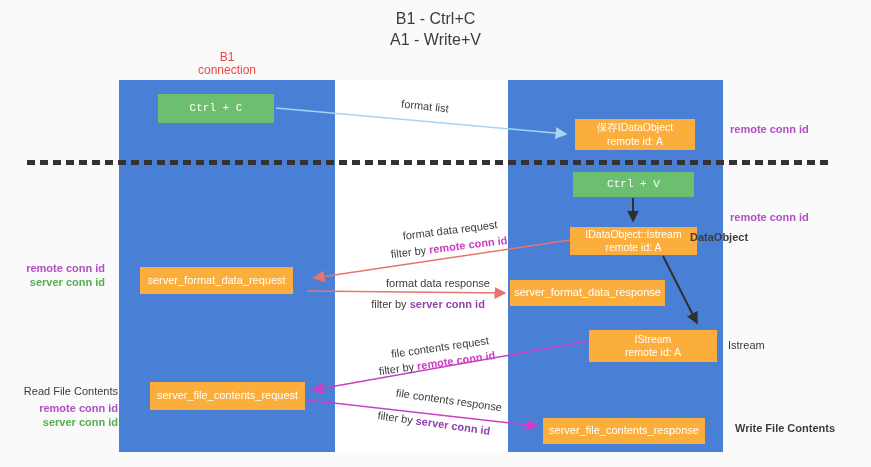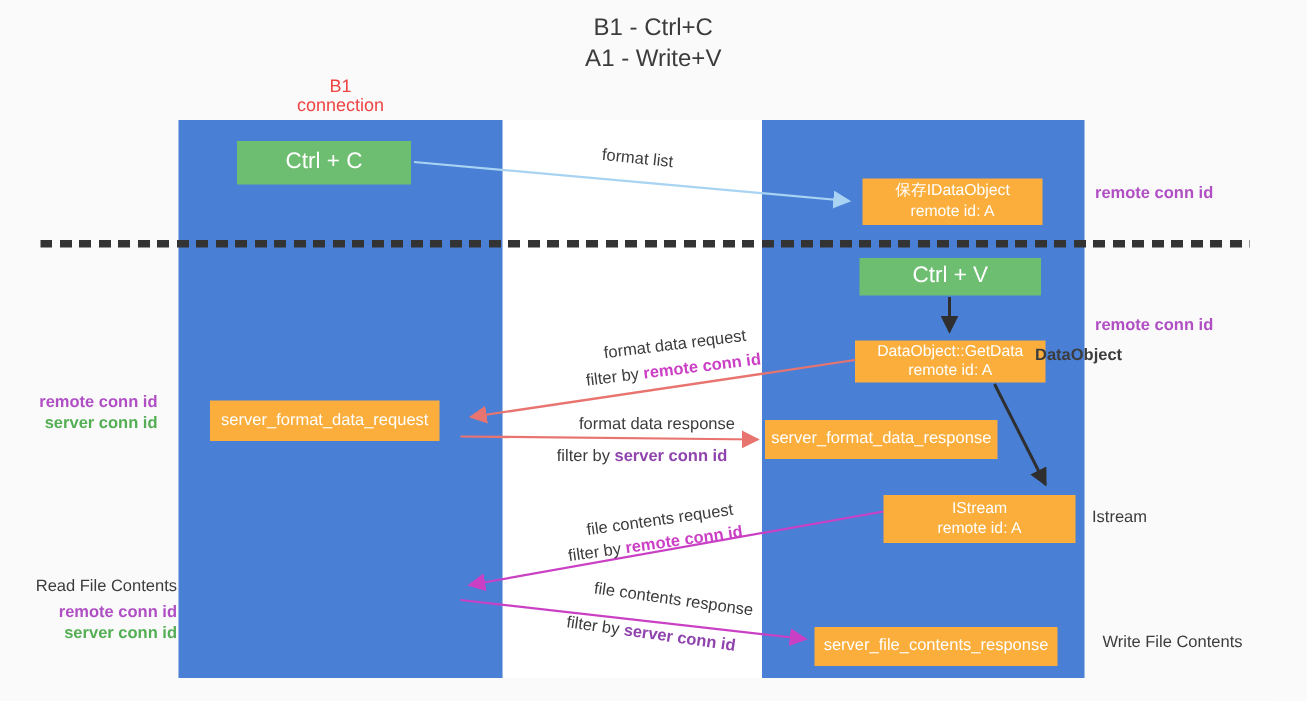--- a/index.html
+++ b/index.html
@@ -18,21 +18,21 @@
   .abs{position:absolute;}
   .title{left:0; right:0; top:8px; text-align:center; font-size:16px; line-height:21px; color:var(--text-dark);}
   .lane-header{text-align:center; font-size:12px; line-height:13px; color:#ef4444;}
   .lane{top:80px; height:372px; background:var(--lane-blue);}
   .mid-strip{left:335px; top:80px; width:173px; height:372px; background:var(--mid-bg);}
   .dashes{left:27px; top:160px; width:806px; height:5px;
     background:repeating-linear-gradient(90deg, #333 0 8px, transparent 8px 13px);}
   svg.overlay{left:0; top:0; width:871px; height:467px; pointer-events:none;}
   .box{display:flex; flex-direction:column; align-items:center; justify-content:center;
     color:#fff; text-align:center; line-height:1.25;}
-  .box.green{background:var(--box-green); font-size:15px;}
+  .box.green{background:var(--box-green); font-size:11px;font-family:Liberation Mono, monospace;}
   .box.orange{background:var(--box-orange); font-size:10.5px;}
   .flbl{font-size:11px; white-space:nowrap; color:var(--text-dark);}
   .ctr{transform:translate(-50%,-50%);}
   .rot-m7{transform:translate(-50%,-50%) rotate(-7deg);}
   .rot-m8{transform:translate(-50%,-50%) rotate(-8deg);}
   .rot-p8{transform:translate(-50%,-50%) rotate(8deg);}
   .rot-p6{transform:translate(-50%,-50%) rotate(6deg);}
   .hl-magenta{color:var(--label-magenta); font-weight:bold;}
   .hl-violet{color:var(--label-violet); font-weight:bold;}
   .side{font-size:11px; white-space:nowrap;}
@@ -91,32 +91,35 @@
     <div>Ctrl + C</div>
   </div>
   <div class="abs box orange" style="left:575px; top:119px; width:120px; height:31px;">
     <div>保存IDataObject</div>
     <div>remote id: A</div>
   </div>
   <div class="abs box green" style="left:573px; top:172px; width:121px; height:25px;">
     <div>Ctrl + V</div>
   </div>
   <div class="abs box orange" style="left:570px; top:227px; width:127px; height:28px;">
-    <div>DataObject::GetData</div>
+    <div>IDataObject::Istream</div>
     <div>remote id: A</div>
   </div>
   <div class="abs box orange" style="left:140px; top:267px; width:153px; height:27px; font-size:11px;">
     <div>server_format_data_request</div>
   </div>
   <div class="abs box orange" style="left:510px; top:280px; width:155px; height:26px; font-size:11px;">
     <div>server_format_data_response</div>
   </div>
   <div class="abs box orange" style="left:589px; top:330px; width:128px; height:32px;">
     <div>IStream</div>
     <div>remote id: A</div>
+  </div>
+  <div class="abs box orange" style="left:150px; top:382px; width:155px; height:28px; font-size:11px;">
+    <div>server_file_contents_request</div>
   </div>
   <div class="abs box orange" style="left:543px; top:418px; width:162px; height:26px; font-size:11px;">
     <div>server_file_contents_response</div>
   </div>
 
   <div class="abs flbl rot-p6" style="left:425px; top:106px;">format list</div>
 
   <div class="abs flbl rot-m7" style="left:450px; top:230px;">format data request</div>
   <div class="abs flbl rot-m7" style="left:449px; top:247px;">
     <span>filter by </span><span class="hl-magenta">remote conn id</span>
@@ -134,21 +137,21 @@
 
   <div class="abs flbl rot-p8" style="left:449px; top:400px;">file contents response</div>
   <div class="abs flbl rot-p8" style="left:434px; top:423px;">
     <span>filter by </span><span class="hl-violet">server conn id</span>
   </div>
 
   <div class="abs side purple" style="left:730px; top:123px;">remote conn id</div>
   <div class="abs side purple" style="left:730px; top:211px;">remote conn id</div>
   <div class="abs side" style="left:690px; top:231px;font-weight:bold;">DataObject</div>
   <div class="abs side" style="left:728px; top:339px;">Istream</div>
-  <div class="abs side" style="left:735px; top:422px;">Write File Contents</div>
+  <div class="abs side" style="left:735px; top:422px;font-weight:bold;">Write File Contents</div>
 
   <div class="abs side-group" style="left:10px; top:261px; width:95px;">
     <div class="side purple">remote conn id</div>
     <div class="side green">server conn id</div>
   </div>
   <div class="abs side-group" style="left:10px; top:384px; width:108px;">
     <div class="side" style="margin-bottom:3px;">Read File Contents</div>
     <div class="side purple">remote conn id</div>
     <div class="side green">server conn id</div>
   </div>

